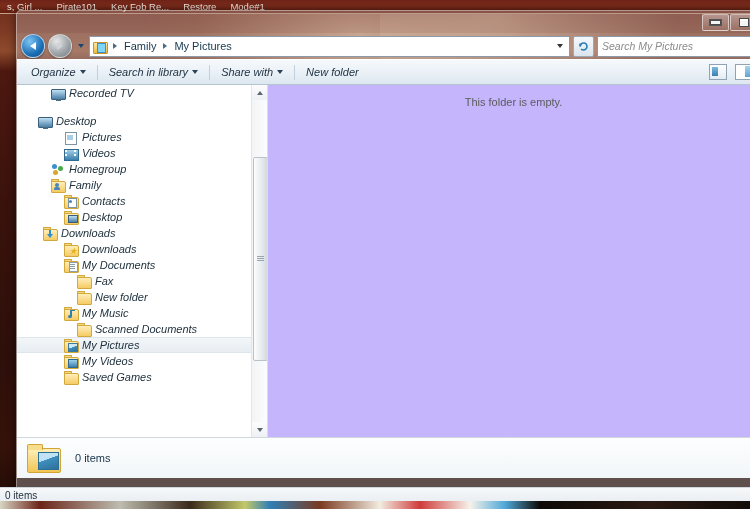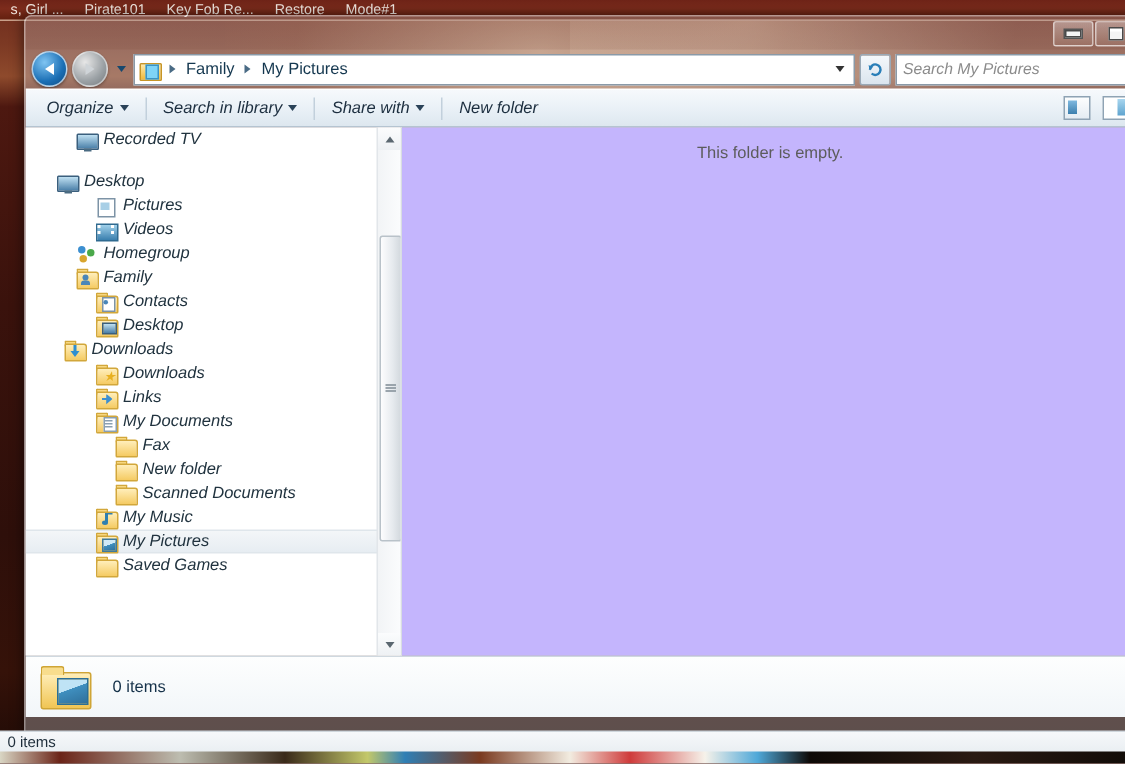--- a/index.html
+++ b/index.html
@@ -313,71 +313,71 @@
               <span class="f-tab"></span>
               <span class="f-base"></span>
               <span style="position:absolute;left:5px;top:4px;color:#e8b021;font-size:9px;line-height:9px;">★</span>
             </span>
             <span>Downloads</span>
           </div>
           <div class="tree-row" style="padding-left: 47px;">
             <span class="ico">
               <span class="f-tab"></span>
               <span class="f-base"></span>
-              <span style="position:absolute;left:4px;top:4px;width:7px;height:7px;background:#3c8fd0;clip-path:polygon(0 40%,40% 40%,40% 0,100% 50%,40% 100%,40% 60%,0 60%);"></span>
-            </span>
-            <span>Links</span>
-          </div>
-          <div class="tree-row" style="padding-left: 47px;">
-            <span class="ico">
-              <span class="f-tab"></span>
-              <span class="f-base"></span>
               <span style="position:absolute;left:5px;top:3px;width:7px;height:8px;background:#fff;border:1px solid #8aa0b2;"></span>
               <span style="position:absolute;left:6px;top:5px;width:5px;height:1px;background:#8aa0b2;box-shadow:0 2px 0 #8aa0b2,0 4px 0 #8aa0b2;"></span>
             </span>
             <span>My Documents</span>
           </div>
           <div class="tree-row" style="padding-left: 60px;">
             <span class="ico">
               <span class="f-tab"></span>
               <span class="f-base"></span>
             </span>
             <span>Fax</span>
           </div>
           <div class="tree-row" style="padding-left: 60px;">
             <span class="ico">
               <span class="f-tab"></span>
               <span class="f-base"></span>
             </span>
             <span>New folder</span>
-          </div>
-          <div class="tree-row" style="padding-left: 60px;">
-            <span class="ico">
-              <span class="f-tab"></span>
-              <span class="f-base"></span>
-            </span>
-            <span>Scanned Documents</span>
           </div>
           <div class="tree-row" style="padding-left: 47px;">
             <span class="ico">
               <span class="f-tab"></span>
               <span class="f-base"></span>
               <span style="position:absolute;left:6px;top:3px;width:1.5px;height:6px;background:#2f7fb0;"></span>
               <span style="position:absolute;left:6px;top:3px;width:5px;height:1.5px;background:#2f7fb0;"></span>
               <span style="position:absolute;left:4px;top:8px;width:4px;height:3px;border-radius:50%;background:#2f7fb0;"></span>
             </span>
             <span>My Music</span>
           </div>
+          <div class="tree-row" style="padding-left: 60px;">
+            <span class="ico">
+              <span class="f-tab"></span>
+              <span class="f-base"></span>
+            </span>
+            <span>Scanned Documents</span>
+          </div>
           <div class="tree-row selected" style="padding-left: 47px;">
             <span class="ico">
               <span class="f-tab"></span>
               <span class="f-base"></span>
               <span style="position:absolute;left:4px;top:4px;width:8px;height:7px;background:linear-gradient(160deg,#cfe9f7 45%,#3f8fbf 46%,#2f6f9a);border:1px solid #3e7a9e;"></span>
             </span>
             <span>My Pictures</span>
+          </div>
+          <div class="tree-row" style="padding-left: 47px;">
+            <span class="ico">
+              <span class="f-tab"></span>
+              <span class="f-base"></span>
+              <span style="position:absolute;left:4px;top:4px;width:8px;height:7px;background:linear-gradient(180deg,#9fd0ea,#3a7fae);border:1px solid #2f6a90;"></span>
+            </span>
+            <span>My Videos</span>
           </div>
           <div class="tree-row" style="padding-left: 47px;">
             <span class="ico">
               <span class="f-tab"></span>
               <span class="f-base"></span>
             </span>
             <span>Saved Games</span>
           </div>
         </div>
 

